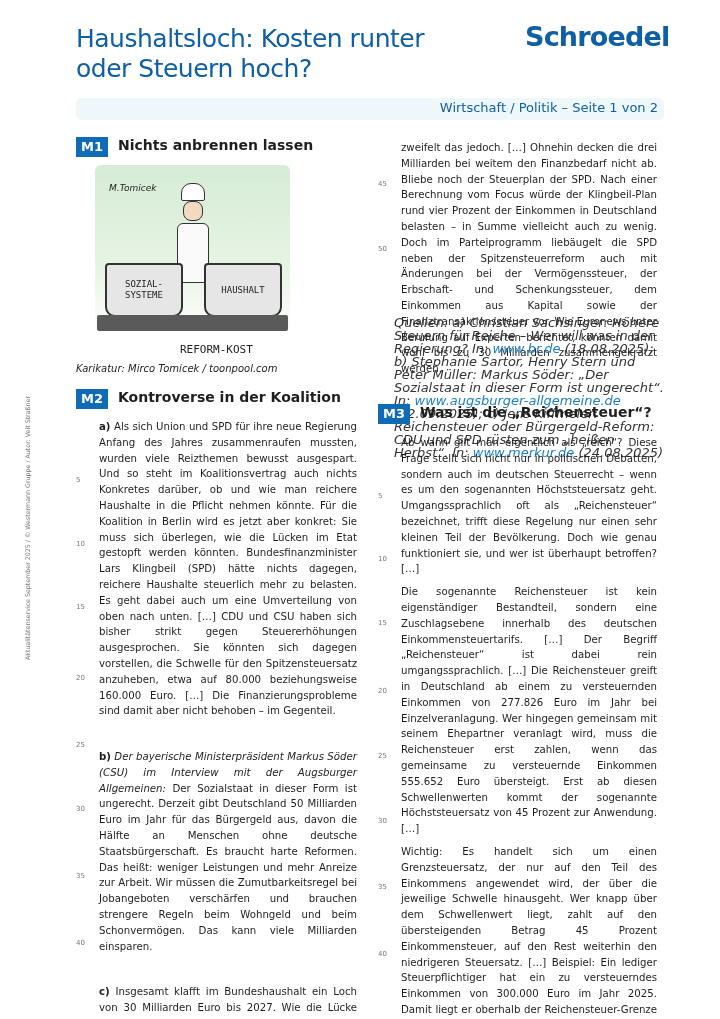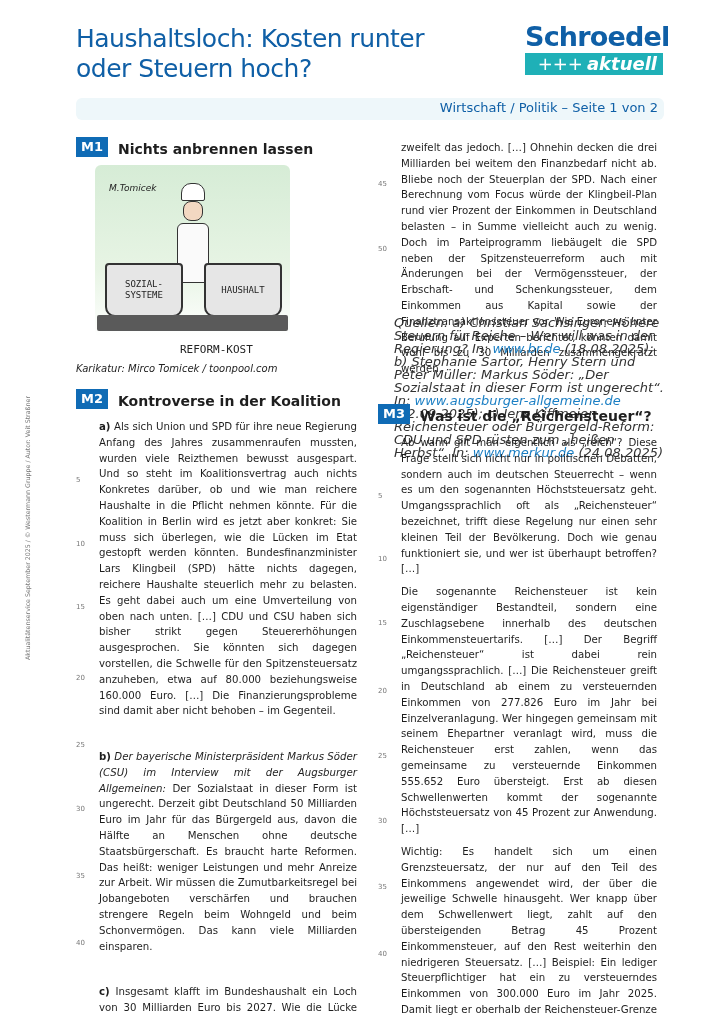--- a/index.html
+++ b/index.html
@@ -10,21 +10,21 @@
   .logo { position: absolute; left: 525px; top: 22px; width: 138px; }
   .logo .brand { color: #0f5fa6; font-size: 27px; font-weight: 700; line-height: 30px; text-align: right; letter-spacing: -0.8px; }
   .logo .tag { background: #1fb0b7; color: #fff; font-size: 18px; font-style: italic; font-weight: 700; text-align: right; padding: 0 6px 0 0; line-height: 22px; margin-top: 1px; }
   .logo .tag .plus { font-weight: 400; font-style: normal; margin-right: 4px; }
 
   .band { position: absolute; left: 76px; top: 98px; width: 588px; height: 22px; background: #eef7fa; border-radius: 6px; }
   .band span { position: absolute; right: 6px; top: 2px; color: #0f5fa6; font-size: 13px; }
 
   .side-note { position: absolute; left: 24px; top: 660px; transform: rotate(-90deg); transform-origin: left top; font-size: 6.3px; color: #777; white-space: nowrap; width: 320px; }
 
-  .mhead { position: absolute; display: flex; align-items: flex-end; }
+  .mhead { position: absolute; display: flex; align-items: flex-start; }
   .badge { background: #0f6bb5; color: #fff; font-weight: 700; font-size: 13px; padding: 2px 5px; line-height: 16px; margin-right: 10px; }
   .mtitle { font-weight: 700; font-size: 14px; color: #1e1e1e; }
 
   .cartoon { position: absolute; left: 95px; top: 165px; width: 195px; height: 172px; background: linear-gradient(180deg,#d6ecd6 0%,#e7f4e4 60%,#ffffff 100%); border-radius: 6px; overflow: hidden; }
   .cartoon .stove { position: absolute; left: 2px; bottom: 6px; width: 191px; height: 16px; background: #5a5a5a; border-radius: 2px; }
   .cartoon .pot { position: absolute; bottom: 20px; width: 78px; height: 54px; background: #e6e6e6; border: 2px solid #333; border-radius: 4px 4px 10px 10px; display: flex; align-items: center; justify-content: center; text-align: center; font-size: 9px; color: #222; line-height: 11px; font-family: "DejaVu Sans Mono", monospace; }
   .cartoon .pot.left { left: 10px; }
   .cartoon .pot.right { right: 8px; }
   .cartoon .chef { position: absolute; left: 80px; top: 18px; width: 36px; height: 110px; }
   .cartoon .hat { position: absolute; left: 6px; top: 0; width: 24px; height: 18px; background: #fff; border: 1.5px solid #333; border-radius: 10px 10px 2px 2px; }
@@ -45,21 +45,20 @@
 </head>
 <body>
 
 <div class="title">
   <div>Haushaltsloch: Kosten runter</div>
   <div>oder Steuern hoch?</div>
 </div>
 
 <div class="logo">
   <div class="brand">Schroedel</div>
-  <div class="tag"><span class="plus">+++</span><span>aktuell</span></div>
 </div>
 
 <div class="band">
   <span>Wirtschaft / Politik – Seite 1 von 2</span>
 </div>
 
 <div class="side-note">Aktualitätenservice September 2025 / © Westermann Gruppe / Autor: Veit Straßner</div>
 
 <div class="mhead" style="left:76px; top:137px;">
   <span class="badge">M1</span>

